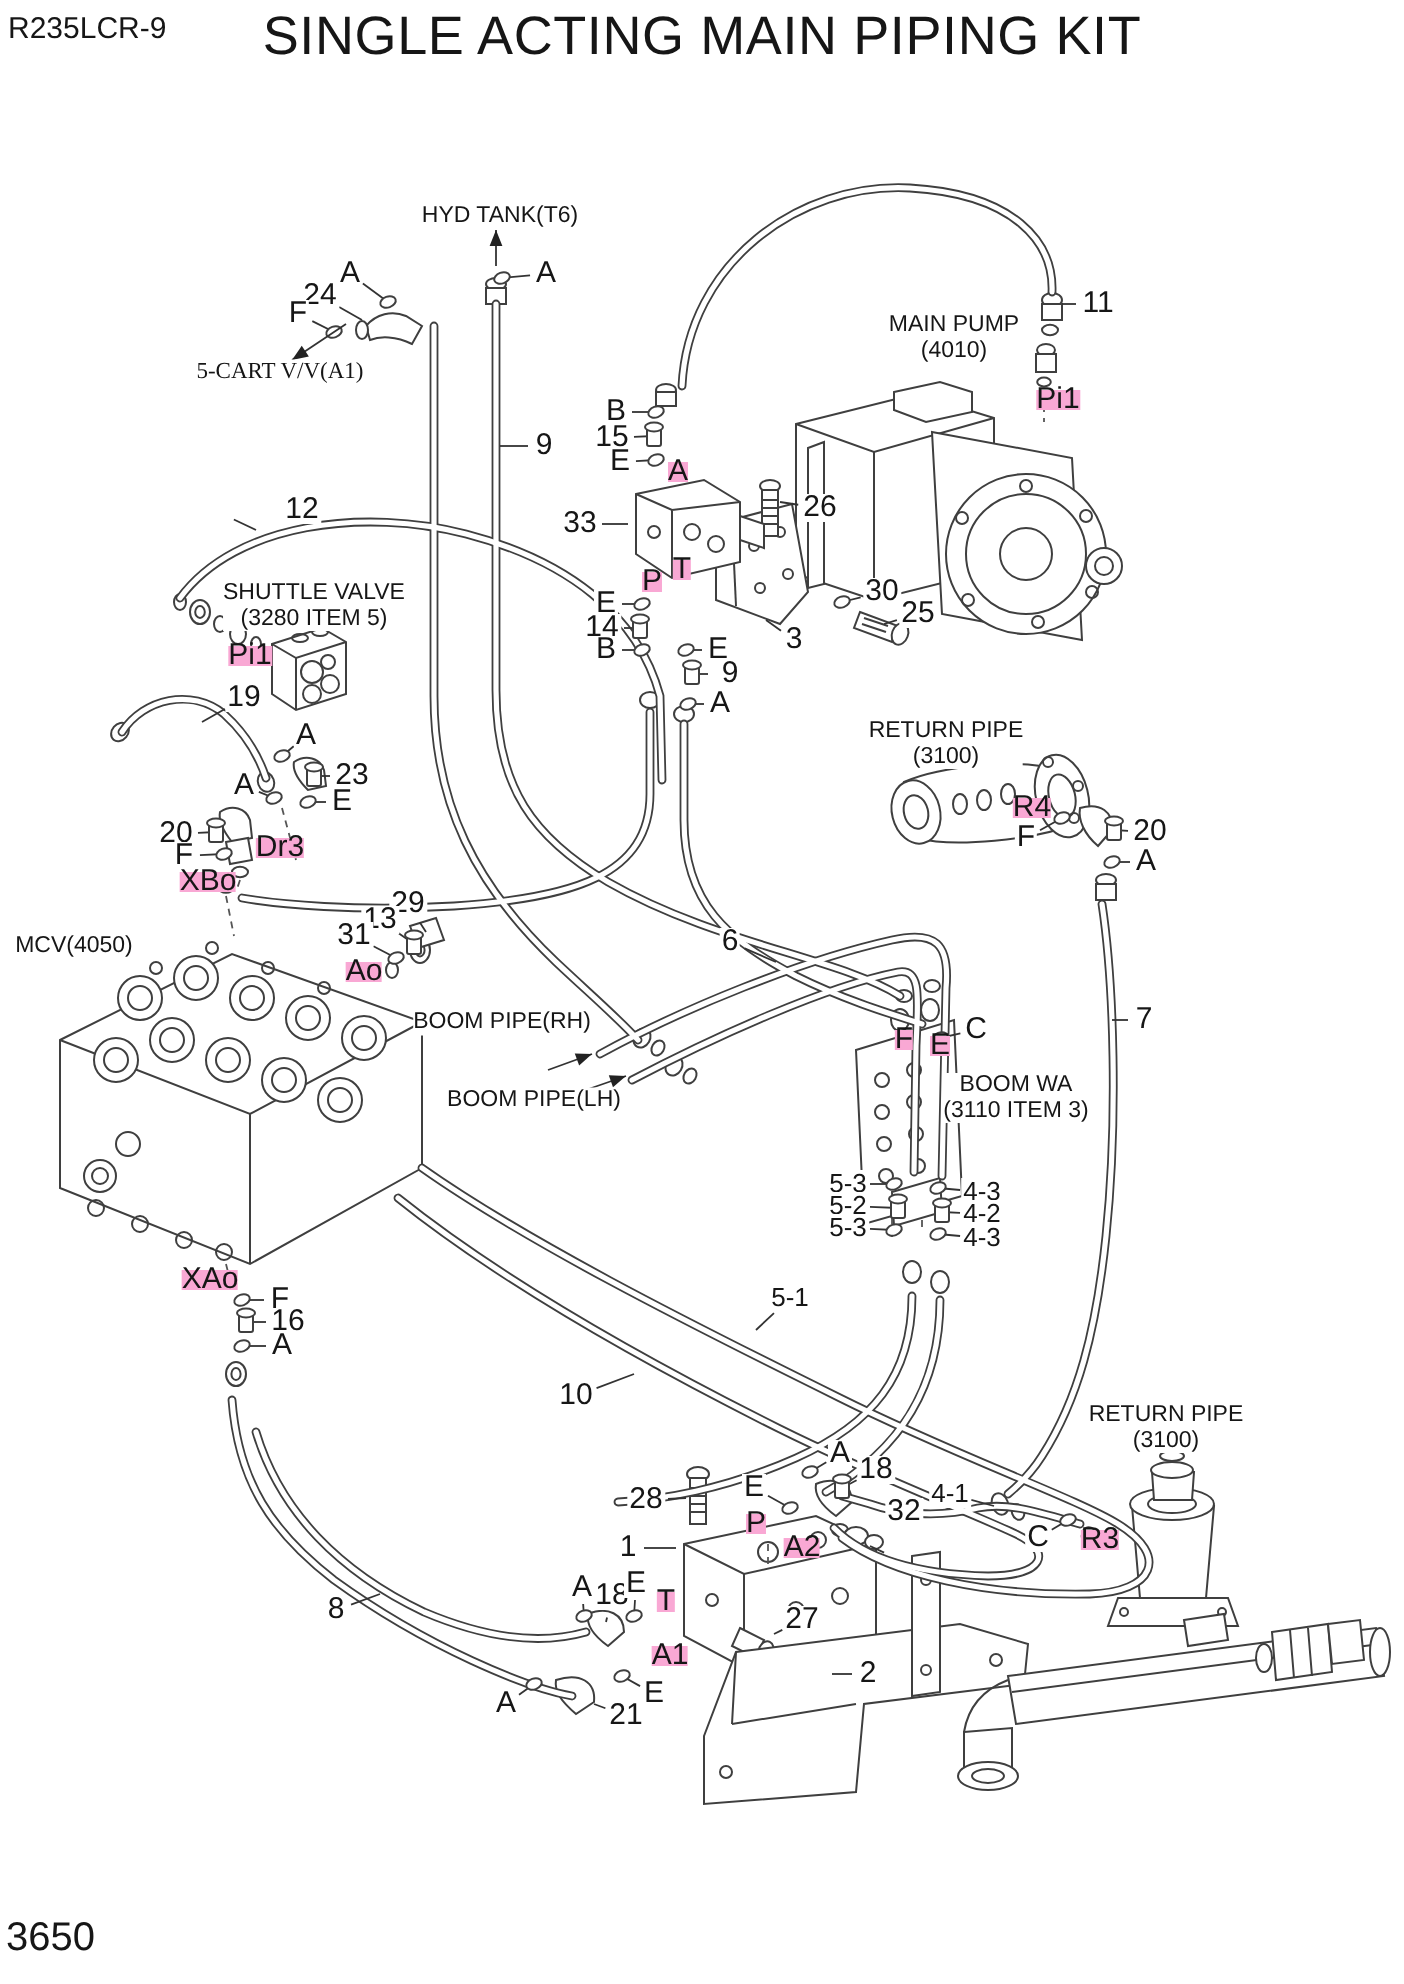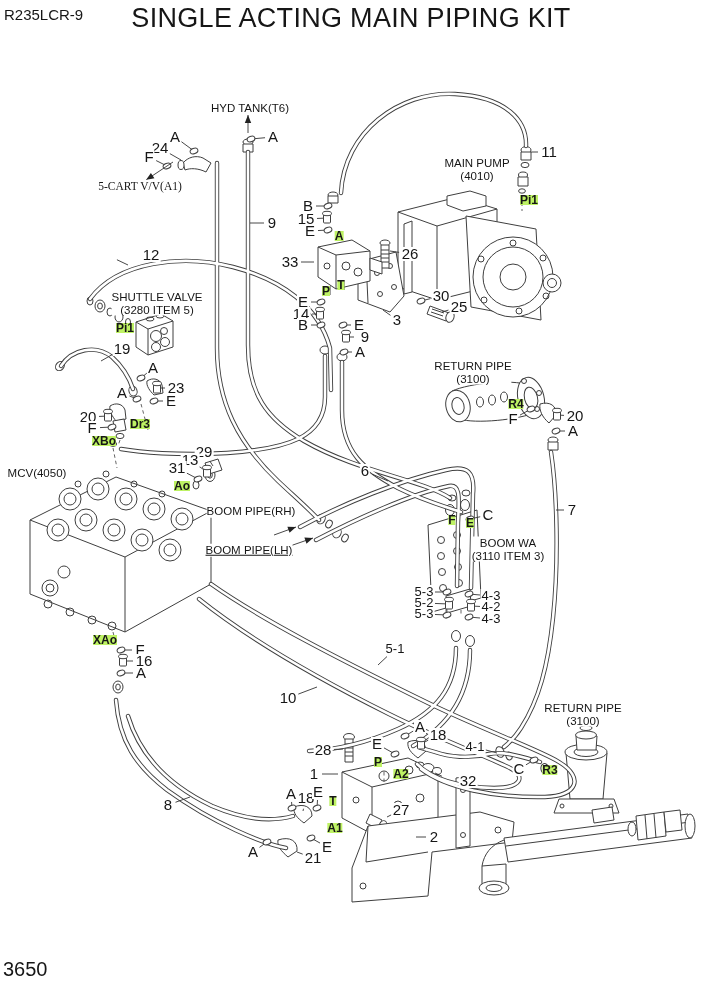--- a/index.html
+++ b/index.html
@@ -6,21 +6,21 @@
   html,body{background:#fff}
   #stage{position:relative;width:702px;height:992px;background:#fff;overflow:hidden;
          font-family:"Liberation Sans",sans-serif;color:#161616}
   .model{position:absolute;left:4px;top:6px;font-size:15px}
   .title{position:absolute;left:0;top:3px;width:702px;text-align:center;font-size:27px;letter-spacing:.3px}
   .pagenum{position:absolute;left:3px;top:958px;font-size:20px}
   #art{position:absolute;left:0;top:0}
   #labels{position:absolute;left:0;top:0;width:702px;height:992px;pointer-events:none}
   .callout{position:absolute;transform:translate(-50%,-50%);font-size:15px;white-space:nowrap;background:#fff;padding:0 1px;line-height:14px}
   .callout.sub{font-size:13px}
-  .port{position:absolute;transform:translate(-50%,-50%);font-size:12px;font-weight:bold;white-space:nowrap;background:#bef264;line-height:10px}
+  .port{position:absolute;transform:translate(-50%,-50%);font-size:15px;font-weight:normal;white-space:nowrap;background:#f9a8d4;line-height:10px}
   .complabel{position:absolute;transform:translate(-50%,-50%);font-size:11.5px;line-height:12.5px;text-align:center;white-space:nowrap;background:#fff}
   .k{stroke:#3f3f3f;stroke-width:1;fill:none}
   .kw{stroke:#3f3f3f;stroke-width:1;fill:#fff}
   .kd{stroke:#555;stroke-width:.9;fill:none;stroke-dasharray:3.5 3}
   .hose{stroke:#3f3f3f;stroke-width:4.4;fill:none;stroke-linecap:round}
   .hosein{stroke:#fff;stroke-width:2.6;fill:none;stroke-linecap:round}
   .lead{stroke:#333;stroke-width:.9}
 </style>
 </head>
 <body>
@@ -490,21 +490,21 @@
       <span class="callout sub" style="left: 395px; top: 649px;">5-1</span>
       <span class="callout" style="left: 288px; top: 698px;">10</span>
       <span class="callout" style="left: 140px; top: 650px;">F</span>
       <span class="callout" style="left: 144px; top: 661px;">16</span>
       <span class="callout" style="left: 141px; top: 673px;">A</span>
       <span class="callout" style="left: 323px; top: 750px;">28</span>
       <span class="callout" style="left: 420px; top: 727px;">A</span>
       <span class="callout" style="left: 438px; top: 735px;">18</span>
       <span class="callout" style="left: 377px; top: 744px;">E</span>
       <span class="callout" style="left: 314px; top: 774px;">1</span>
-      <span class="callout" style="left: 452px; top: 781px; margin-left: 16px;">32</span>
+      <span class="callout" style="left: 452px; top: 756px;">32</span>
       <span class="callout" style="left: 401px; top: 810px;">27</span>
       <span class="callout" style="left: 434px; top: 837px;">2</span>
       <span class="callout" style="left: 291px; top: 794px;">A</span>
       <span class="callout" style="left: 306px; top: 798px;">18</span>
       <span class="callout" style="left: 318px; top: 792px;">E</span>
       <span class="callout" style="left: 327px; top: 847px;">E</span>
       <span class="callout" style="left: 313px; top: 858px;">21</span>
       <span class="callout" style="left: 253px; top: 852px;">A</span>
       <span class="callout" style="left: 168px; top: 805px;">8</span>
       <span class="callout sub" style="left: 475px; top: 747px;">4-1</span>
@@ -543,21 +543,21 @@
       <div class="complabel" style="left: 473px; top: 372px;">
         <div>RETURN PIPE</div>
         <div>(3100)</div>
       </div>
       <div class="complabel" style="left: 37px; top: 473px;">
         <div>MCV(4050)</div>
       </div>
       <div class="complabel" style="left: 251px; top: 511px;">
         <div>BOOM PIPE(RH)</div>
       </div>
-      <div class="complabel" style="left: 249px; top: 550px; text-decoration: underline;">
+      <div class="complabel" style="left: 267px; top: 550px;">
         <div>BOOM PIPE(LH)</div>
       </div>
       <div class="complabel" style="left: 508px; top: 549px;">
         <div>BOOM WA</div>
         <div>(3110 ITEM 3)</div>
       </div>
       <div class="complabel" style="left: 583px; top: 714px;">
         <div>RETURN PIPE</div>
         <div>(3100)</div>
       </div>

